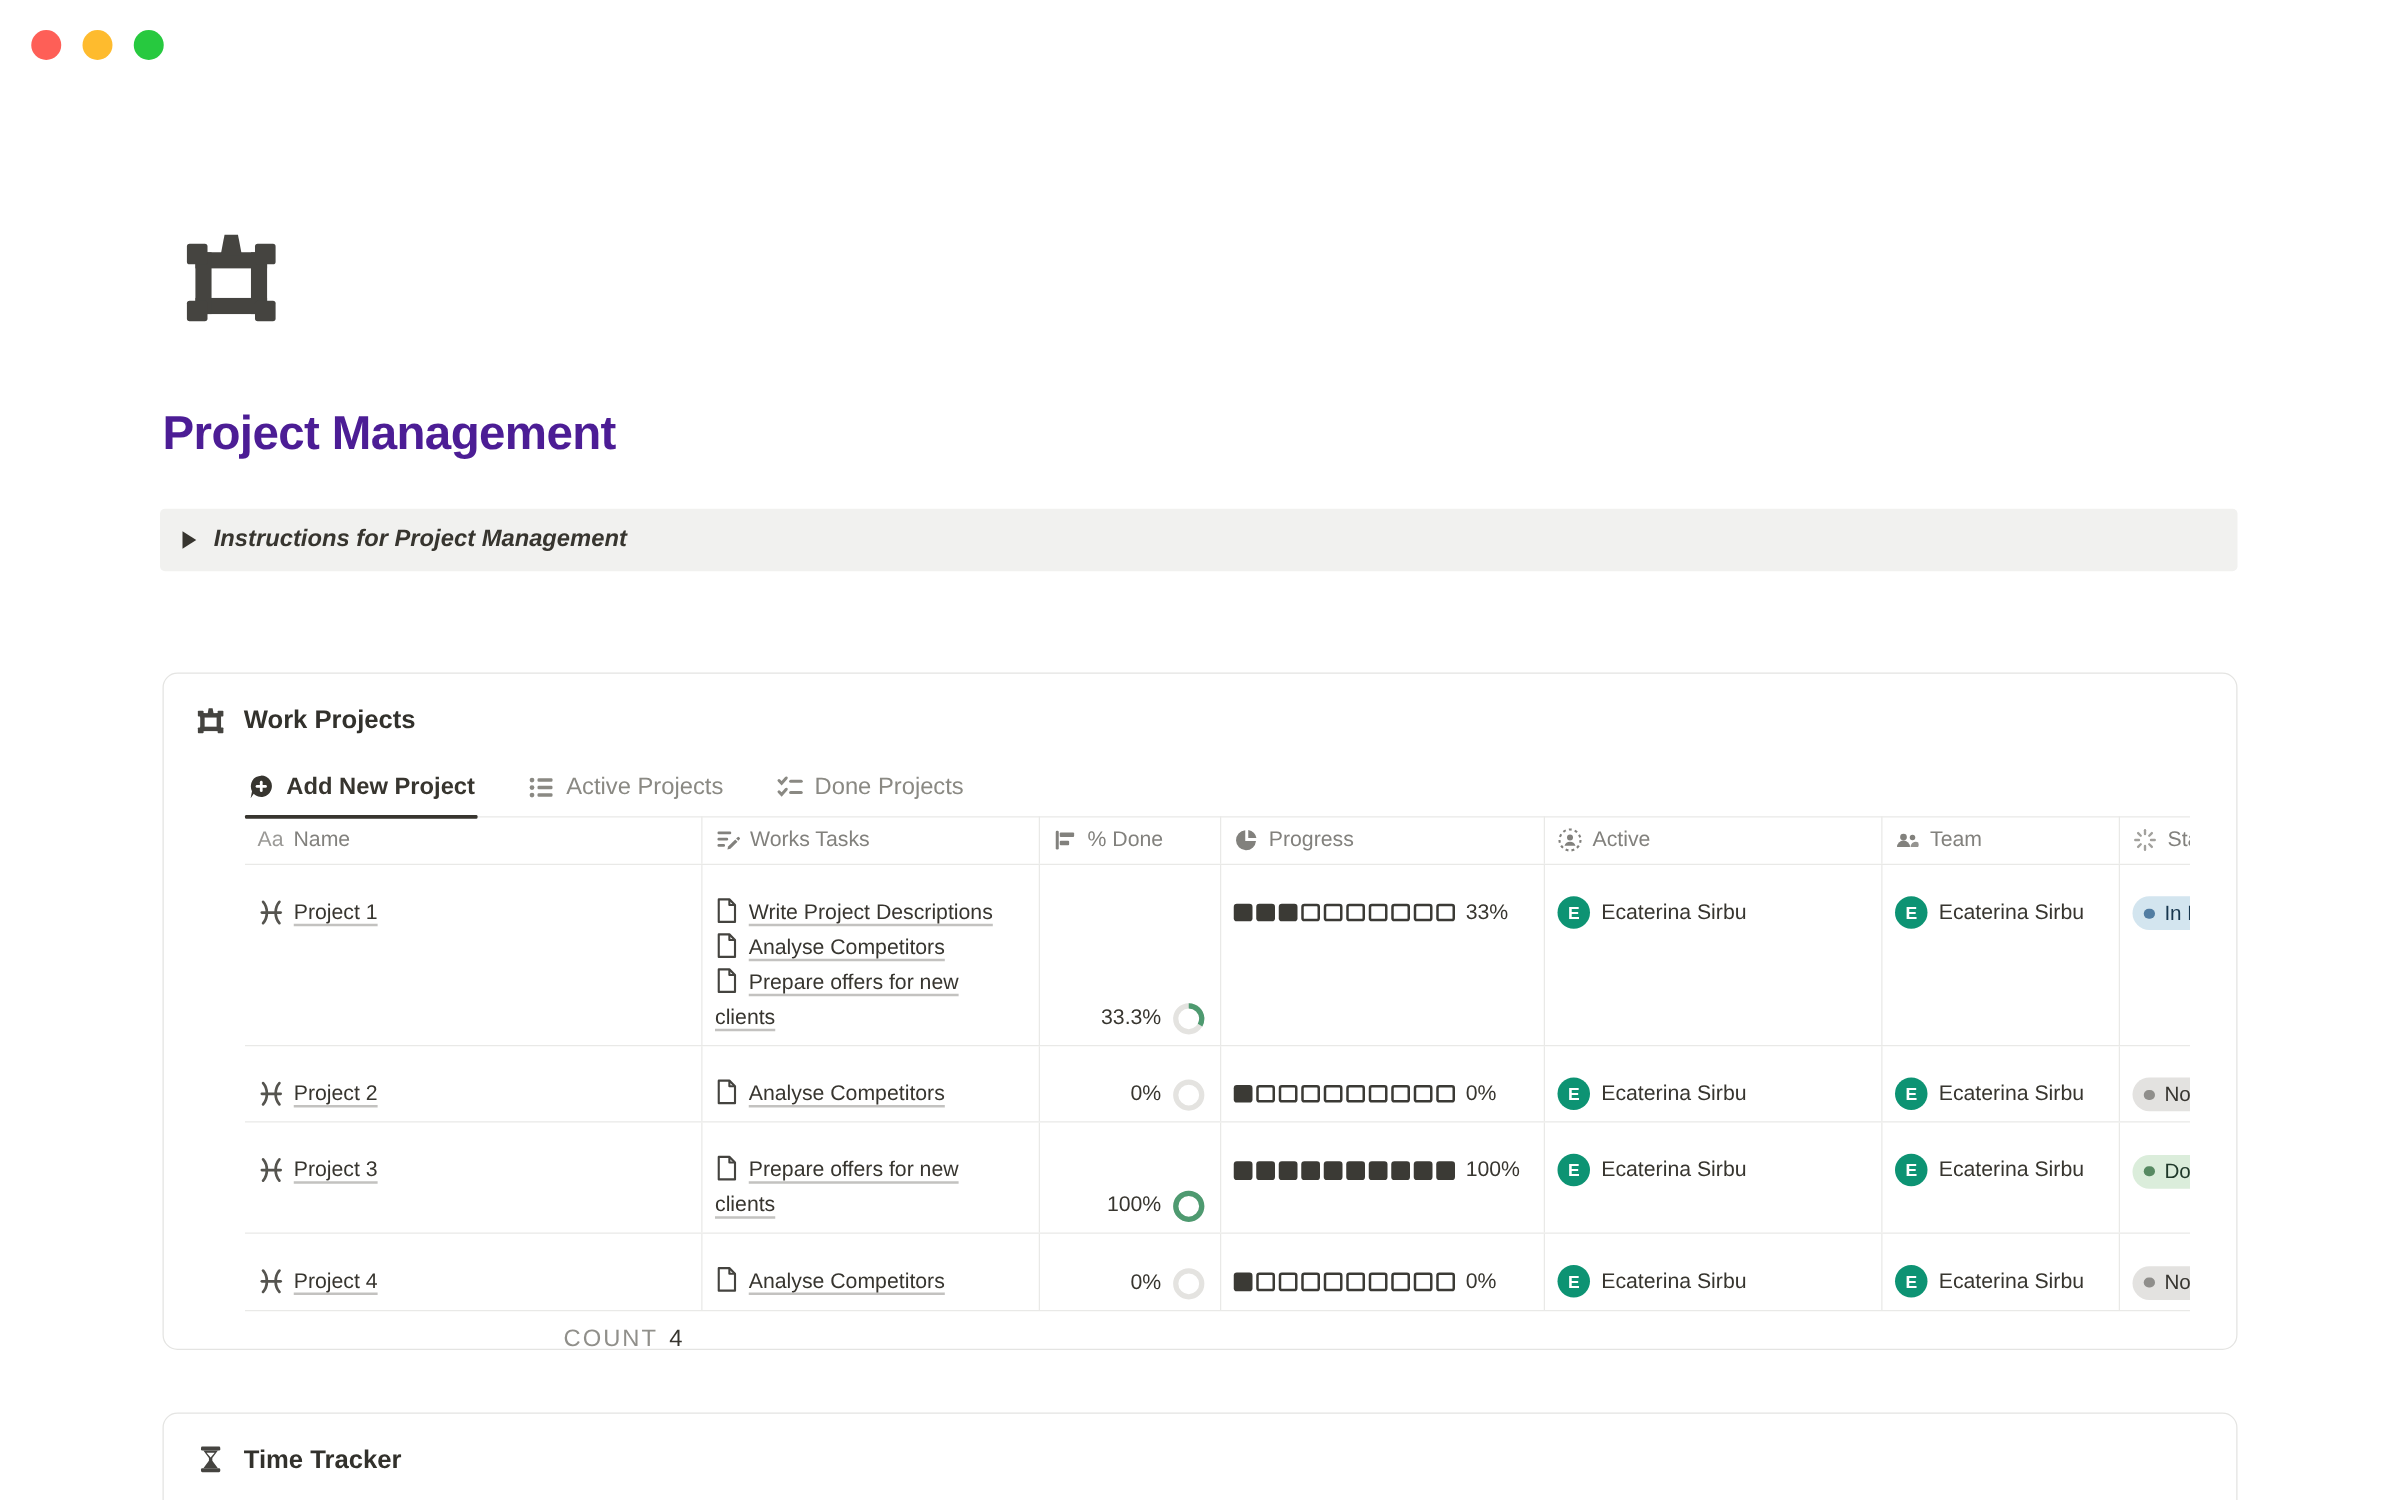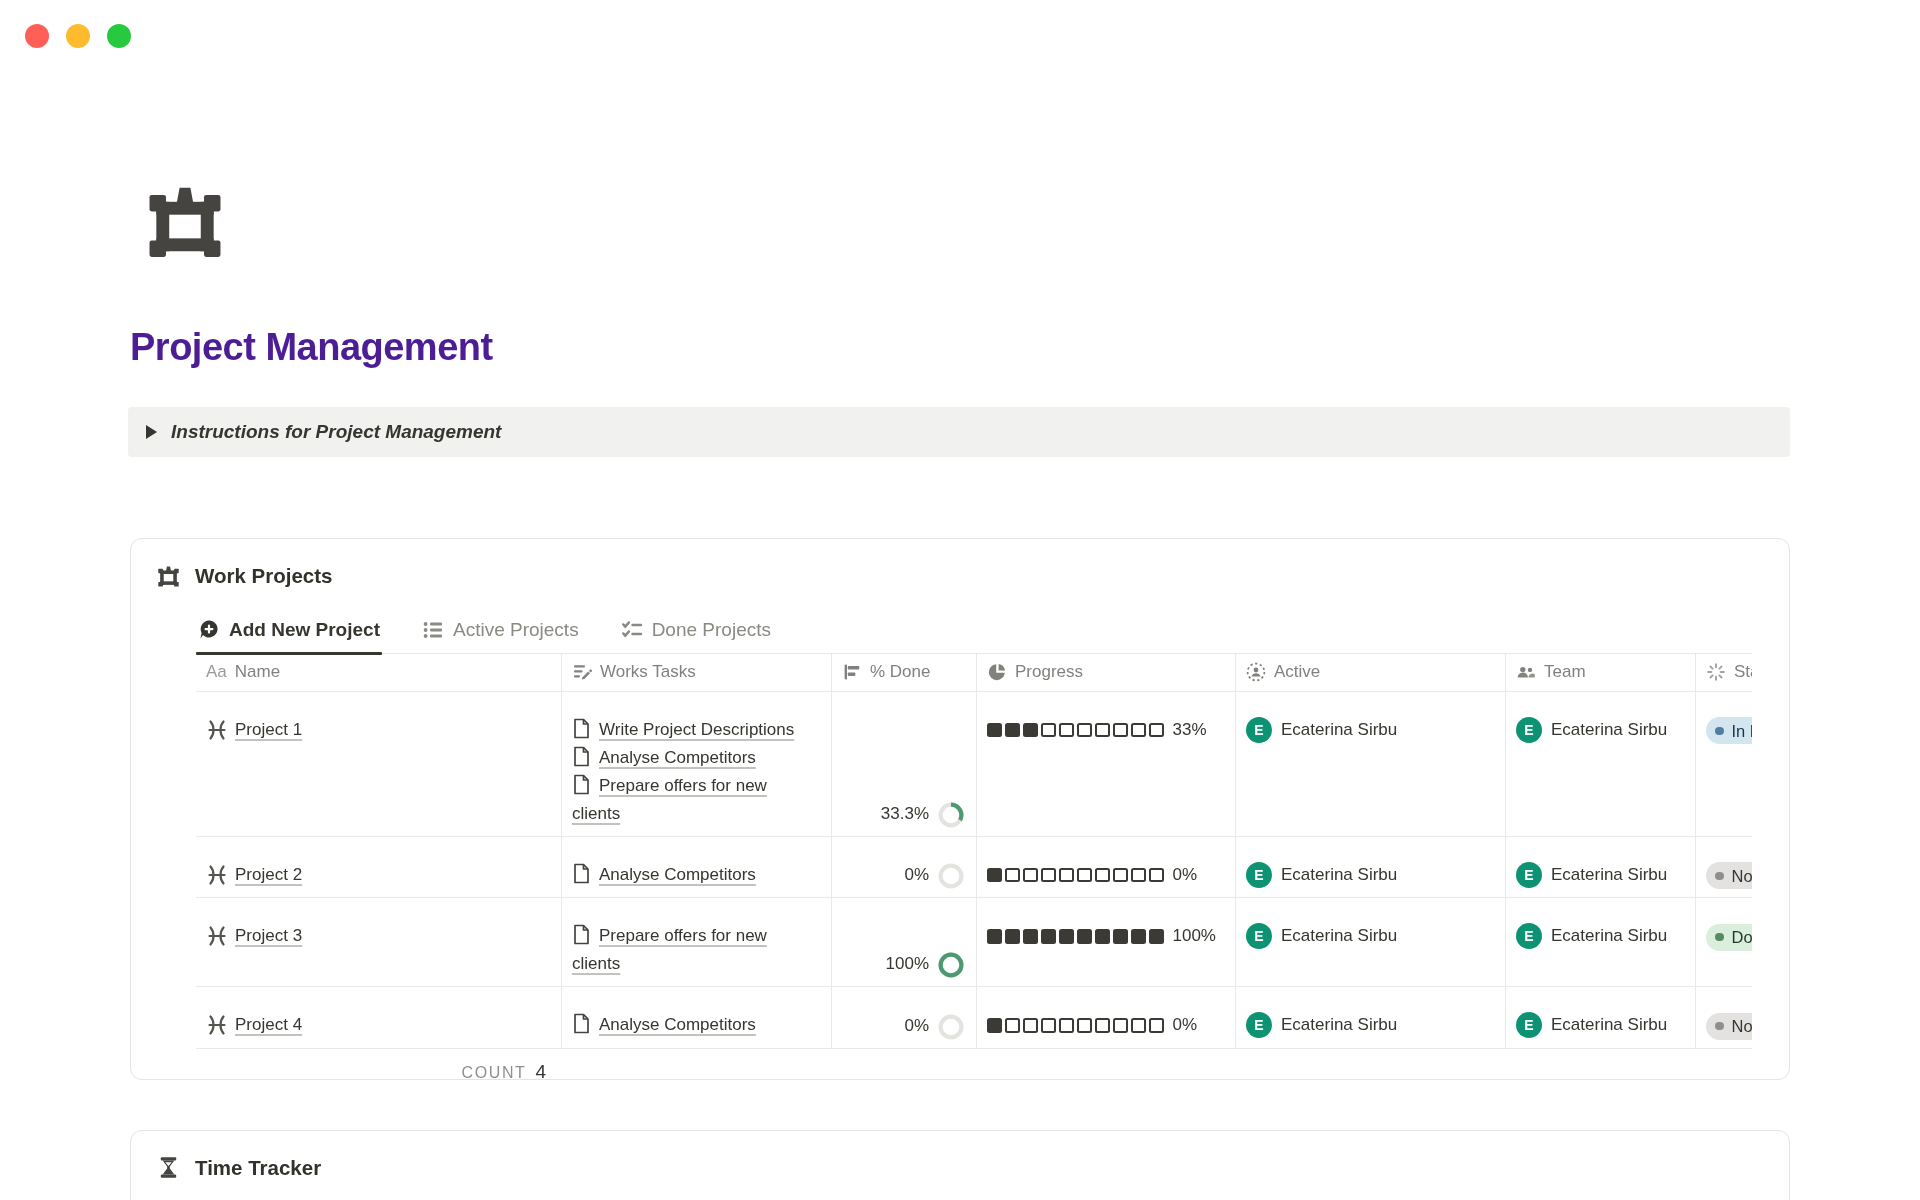--- a/index.html
+++ b/index.html
@@ -87,21 +87,21 @@
     display:flex;align-items:center;justify-content:center;
     color:#fff;font-size:14px;font-weight:700;
   }
   .pill{
     display:inline-flex;align-items:center;gap:8px;height:27px;border-radius:14px;
     padding:0 11px 0 9px;font-size:16.5px;white-space:nowrap;margin-top:1px;
   }
   .pill .dot{width:8.5px;height:8.5px;border-radius:50%;flex:0 0 auto;}
   .count-row{display:flex;padding-top:12px;}
   .count-cell{width:366px;box-sizing:border-box;text-align:right;padding-right:16px;white-space:nowrap;}
-  .count-label{font-size:16px;letter-spacing:1.6px;color:#908f8a;margin-right:9px;}
+  .count-label{font-size:19px;letter-spacing:1.6px;color:#908f8a;margin-right:9px;}
   .count-value{font-size:19px;color:#37352f;}
   svg{display:block;}
 </style>
 </head>
 <body>
 
 <div class="traffic">
   <div class="light" style="background: rgb(254, 95, 87);"></div>
   <div class="light" style="background: rgb(254, 187, 46);"></div>
   <div class="light" style="background: rgb(39, 201, 63);"></div>

